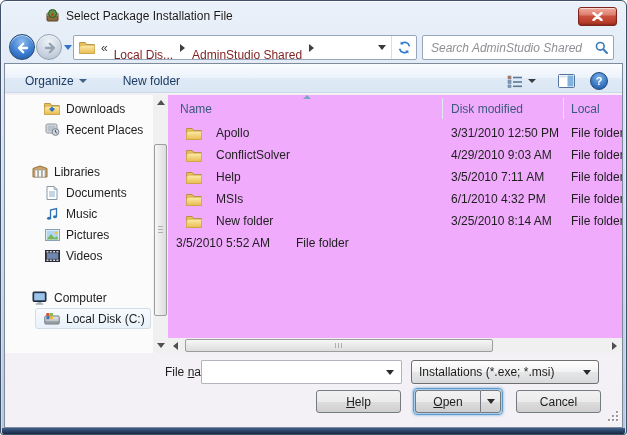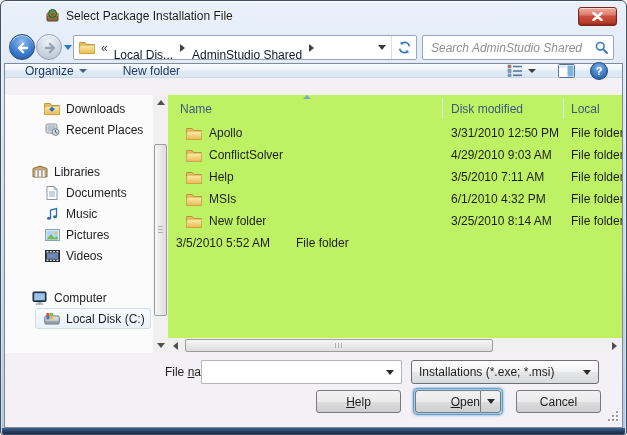--- a/index.html
+++ b/index.html
@@ -34,49 +34,49 @@
   .fwd-btn { left:35px; background: radial-gradient(circle at 50% 28%,#f0f4f8 0%,#ccd6e2 55%,#aebccb 100%);
     border:1px solid #93a3b4; box-shadow: inset 0 1px 1px rgba(255,255,255,.8); }
   .nav-btn svg { position:absolute; left:4px; top:4px; }
   .tri { display:inline-block; width:0; height:0; }
   .nav-drop { position:absolute; left:63px; top:44px; border-left:4px solid transparent; border-right:4px solid transparent; border-top:5px solid #2e74c8; }
 
   .addressbar { position:absolute; left:72px; top:34px; width:344px; height:25px; background:#fff;
     border:1px solid #96a7bb; border-radius:2px; display:flex; align-items:center; overflow:hidden; }
   .ab-folder { margin-left:5px; flex:0 0 auto; }
   .ab-chevron { margin-left:6px; color:#3f3f3f; }
-  .crumb { padding:0 6px; color:#0f172a; white-space:nowrap;margin-top:14px; }
+  .crumb { padding:0 6px; color:#7f1d1d; white-space:nowrap;margin-top:14px; }
   .crumb-sep { border-left:5px solid #404040; border-top:4px solid transparent; border-bottom:4px solid transparent; margin:0 1px; }
   .ab-spacer { flex:1; }
   .ab-drop { flex:0 0 18px; display:flex; justify-content:center; align-items:center; align-self:stretch; }
   .ab-drop .tri { border-left:4px solid transparent; border-right:4px solid transparent; border-top:5px solid #3a3a3a; }
   .ab-divider { width:1px; align-self:stretch; background:#d6dee8; }
   .ab-refresh { flex:0 0 24px; display:flex; justify-content:center; align-items:center; align-self:stretch; }
 
   .searchbox { position:absolute; left:421px; top:34px; width:192px; height:25px; background:#fff;
     border:1px solid #96a7bb; border-radius:2px; display:flex; align-items:center; }
   .searchbox input { flex:1; border:0; outline:0; padding:0 4px 0 8px; font: italic 12px "Liberation Sans", sans-serif; color:#1e1e1e; background:transparent; min-width:0; }
   .searchbox input::placeholder { color:#8d8f94; font-style:italic; }
   .search-mag { flex:0 0 24px; display:flex; justify-content:center; }
 
   
   .client { position:absolute; left:3px; right:3px; top:62px; bottom:6px; border:1px solid #7d8b9a; background:#f4f1f6; }
 
-  .toolbar { position:absolute; left:0; right:0; top:0; height:14px; color:#1e3b63;
+  .toolbar { position:absolute; left:0; right:0; top:0; height:29px; color:#1e3b63;
     background: linear-gradient(180deg,#fafcfe 0%,#ecf3fb 48%,#dfeaf6 52%,#dbe7f4 100%);
-    border-bottom:1px solid #ccd8e6; display:flex; align-items:center; }
+    border-bottom:1px solid #ccd8e6; display:flex; align-items:flex-end; }
   .tb-btn { display:flex; align-items:center; gap:5px; padding:4px 7px; border-radius:3px; cursor:default; }
   .tb-btn .tri-dn { border-left:4px solid transparent; border-right:4px solid transparent; border-top:4px solid #406288; }
   .tb-organize { margin-left:13px; }
   .tb-newfolder { margin-left:22px; }
   .tb-right { margin-left:auto; display:flex; align-items:center; gap:8px; padding-right:14px; }
   .help-btn { width:18px; height:18px; border-radius:50%; background: radial-gradient(circle at 50% 30%,#7db4e8 0%,#3a77c2 60%,#1d4c8f 100%);
     border:1px solid #20497e; color:#fff; font-weight:bold; font-size:11px; display:flex; align-items:center; justify-content:center; }
 
-  .content { position:absolute; left:0; right:0; top:31px; height:258px; background:#bef264; }
+  .content { position:absolute; left:0; right:0; top:31px; height:258px; background:#f0abfc; }
 
   
   .sidebar { position:absolute; left:0; top:0; width:148px; height:100%; background:#fbfbfc; }
   .sb-item { position:absolute; left:0; width:148px; height:21px; display:flex; align-items:center; color:#1e1e1e; cursor:default; }
   .sb-item .ic { flex:0 0 18px; display:flex; justify-content:center; }
   .sb-item.lvl0 .ic { margin-left:26px; }
   .sb-item.lvl1 .ic { margin-left:38px; }
   .sb-item .lbl { margin-left:5px; white-space:nowrap; }
   .sb-item.selected { left:30px; width:116px; border:1px solid #d2dde8; border-radius:3px;
     background: linear-gradient(180deg,#f8fbfe 0%,#e8f1fa 100%); }
@@ -97,21 +97,21 @@
   
   .filelist { position:absolute; left:163px; top:0; right:0; height:100%; overflow:hidden; }
   .sort-arrow { position:absolute; left:135px; top:0; border-left:4px solid transparent; border-right:4px solid transparent; border-bottom:4px solid #7fa3c2; }
   .fl-header { position:absolute; top:3px; left:0; right:0; height:21px; display:flex; align-items:center; color:#3c5a7c; }
   .hcol { height:100%; display:flex; align-items:center; cursor:default; }
   .hcol-name { width:275px; padding-left:12px; border-right:1px solid #e3e9f0; }
   .hcol-date { width:121px; padding-left:8px; border-right:1px solid #e3e9f0; }
   .hcol-type { flex:1; padding-left:7px; }
   .fl-rows { position:absolute; top:27px; left:0; right:0; }
   .fl-row { height:22px; display:flex; align-items:center; color:#1e1e1e; cursor:default; }
-  .cell-name { width:275px; padding-left:18px; display:flex; align-items:center; gap:7px; white-space:nowrap; overflow:hidden; }
+  .cell-name { width:275px; padding-left:18px; display:flex; align-items:center; gap:14px; white-space:nowrap; overflow:hidden; }
   .cell-date { width:121px; padding-left:8px; white-space:nowrap; }
   .cell-type { flex:1; padding-left:7px; white-space:nowrap; overflow:hidden; }
 
   .hscroll { position:absolute; left:0; right:0; bottom:0; height:15px; background:#f0f0f0; }
   .h-btn { position:absolute; top:0; width:15px; height:15px; display:flex; align-items:center; justify-content:center; }
   .h-thumb { position:absolute; left:17px; top:1px; bottom:1px; width:308px;
     background: linear-gradient(180deg,#f7f7f7,#dcdcdc); border:1px solid #9d9d9d; border-radius:2px; }
   .h-thumb::after { content:""; position:absolute; top:3px; bottom:3px; left:50%; margin-left:-4px; width:8px;
     background: repeating-linear-gradient(90deg,#aeaeae 0 1px,transparent 1px 3px); }
 
@@ -130,21 +130,21 @@
 
   .btn { position:absolute; top:37px; height:23px; border:1px solid #757b80; border-radius:3px;
     background: linear-gradient(180deg,#f2f2f2 0%,#ebebeb 50%,#dddddd 52%,#cfcfcf 100%);
     color:#1e1e1e; display:flex; align-items:center; justify-content:center; cursor:default; }
   .help2-btn { left:311px; width:85px; }
   .cancel-btn { left:511px; width:85px; }
   .open-group { position:absolute; left:408px; top:35px; width:90px; height:27px; border:1px solid #5e9ccc; border-radius:4px;
     box-shadow: 0 0 3px rgba(86,157,219,.9), inset 0 0 0 1px #aacdeb; display:flex; padding:1px; }
   .open-main { flex:1; border:1px solid #757b80; border-right:0; border-radius:3px 0 0 3px;
     background: linear-gradient(180deg,#f2f2f2 0%,#ebebeb 50%,#dddddd 52%,#cfcfcf 100%);
-    display:flex; align-items:center; justify-content:flex-end; color:#1e1e1e; }
+    display:flex; align-items:center; justify-content:center; color:#1e1e1e; }
   .open-arrow { flex:0 0 21px; border:1px solid #757b80; border-radius:0 3px 3px 0;
     background: linear-gradient(180deg,#f2f2f2 0%,#ebebeb 50%,#dddddd 52%,#cfcfcf 100%);
     display:flex; align-items:center; justify-content:center; }
   .open-arrow .tri { border-left:4px solid transparent; border-right:4px solid transparent; border-top:5px solid #2b2b2b; }
 
   .resize-grip { position:absolute; right:4px; bottom:6px; width:12px; height:12px; }
   .resize-grip i { position:absolute; width:2px; height:2px; background:#9b9b9b; box-shadow:1px 1px 0 #fff; }
 </style>
 </head>
 <body>

